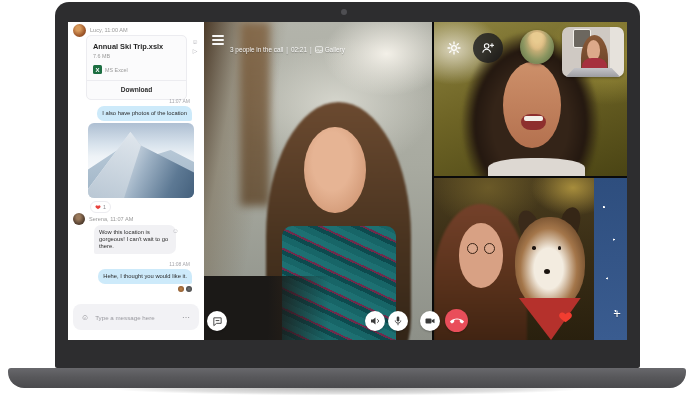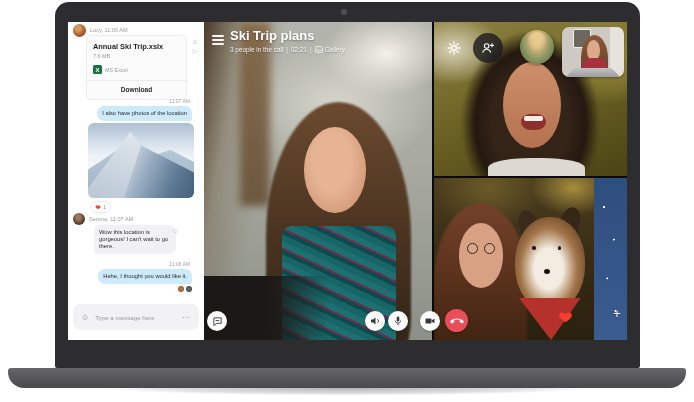--- a/index.html
+++ b/index.html
@@ -254,21 +254,20 @@
       <div class="abs dog-eye de2"></div>
       <div class="abs dog-nose"></div>
       <div class="abs bandana"></div>
     </div>
 
     <div class="abs hamburger">
         <i></i>
         <i></i>
         <i></i>
       </div>
-    <div class="abs call-title">Ski Trip plans</div>
     <div class="abs call-sub">
       <span>3 people in the call</span>
       <span>|</span>
       <span>02:21</span>
       <span>|</span>
       <span style="display:flex;align-items:center;gap:2px;">
         <svg width="8" height="7" viewBox="0 0 14 12">
           <rect x="1" y="1" width="12" height="10" rx="1.5" fill="none" stroke="#fff" stroke-width="1.2"></rect>
           <path d="M2 9l3-3 3 3 2-2 2 2" fill="none" stroke="#fff" stroke-width="1.2"></path>
         </svg>

